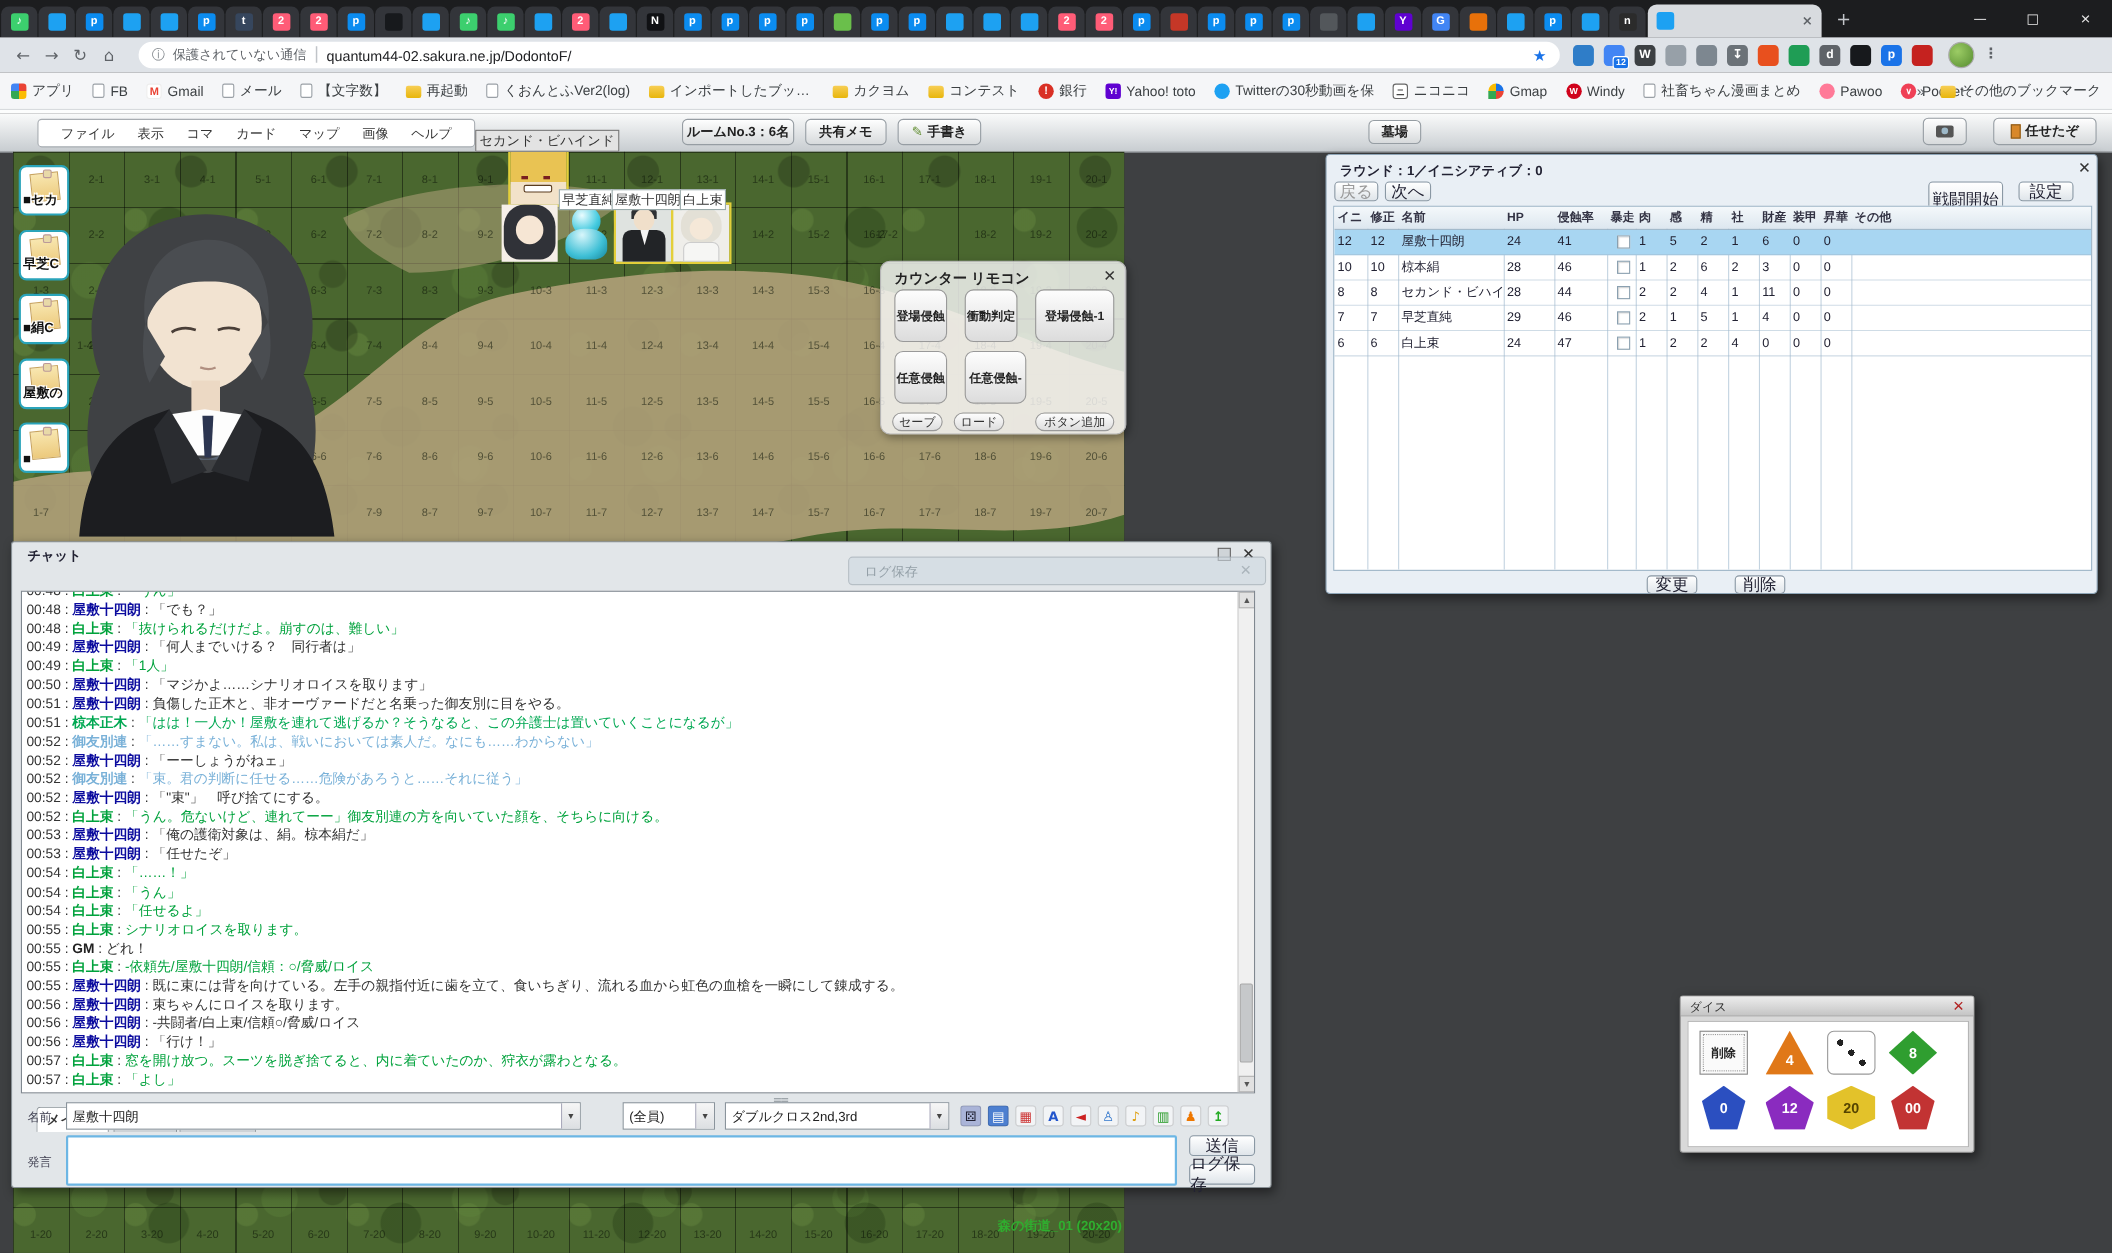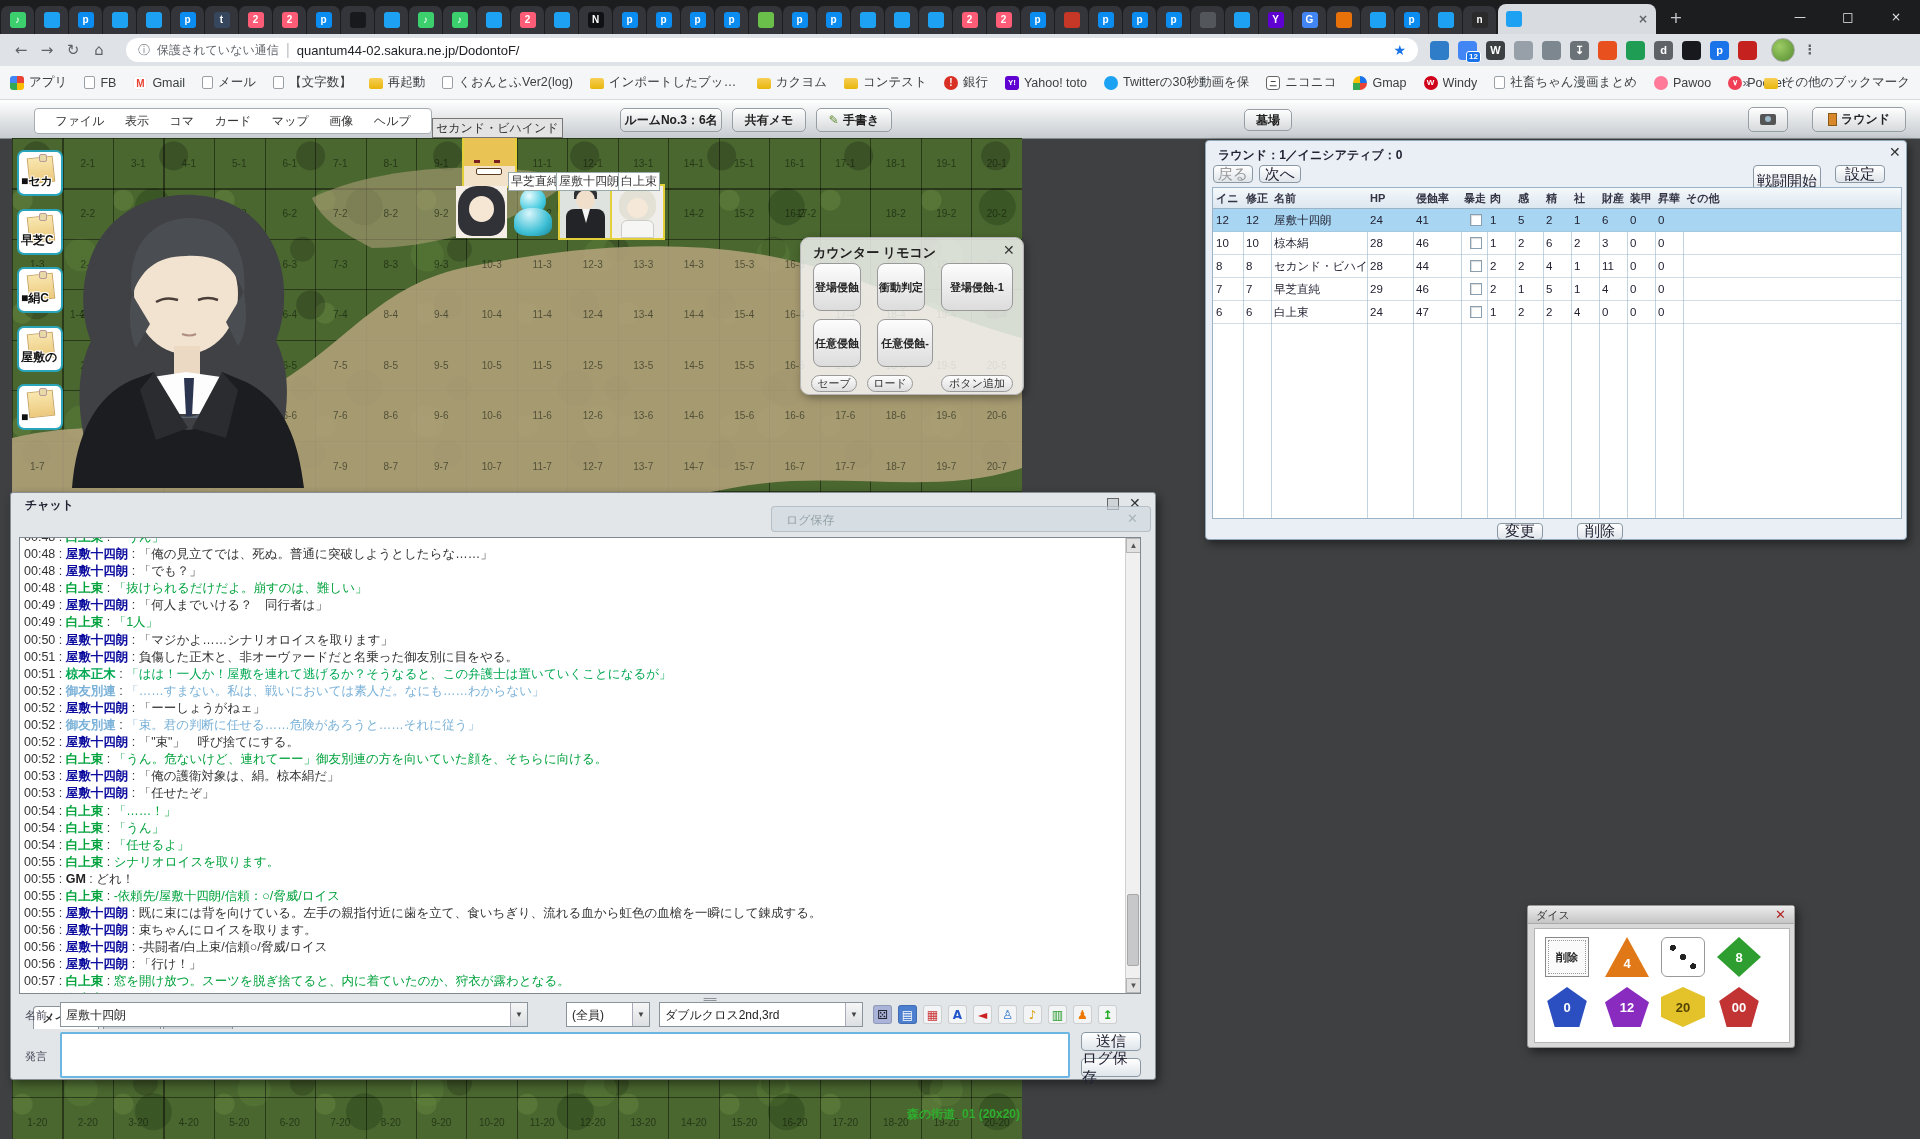--- a/index.html
+++ b/index.html
@@ -450,21 +450,21 @@
       <span>手書き</span>
     </div>
     <div class="abs btn3d" style="left:1244px;top:6px;width:48px;height:22px;">墓場</div>
     <div class="abs btn3d" style="left:1748px;top:4px;width:40px;height:25px;">
       <span style="display:inline-block;width:16px;height:11px;background:#555;border-radius:2px;position:relative;">
           <span style="position:absolute;left:5px;top:2px;width:6px;height:6px;background:#9db8c8;border-radius:50%;"></span>
         </span>
     </div>
     <div class="abs btn3d" style="left:1812px;top:4px;width:94px;height:25px;">
       <span style="display:inline-block;width:9px;height:13px;background:#d8882a;border:1px solid #8a5a1a;"></span>
-      <span>ラウンド</span>
+      <span>任せたぞ</span>
     </div>
   </div>
 
   <div id="map" class="abs">
     <svg id="dirt" width="1010" height="1010" viewBox="0 0 1010 1010">
       <path d="M0,300 C80,280 160,300 240,260 C330,215 360,150 450,130 C540,112 640,100 740,115 C840,130 930,180 1010,200 L1010,330 C920,360 820,330 720,350 C620,372 520,350 420,380 C320,408 200,380 100,400 C60,408 20,400 0,390 Z" fill="#b3a27b" opacity="0.88"></path>
       <path d="M300,60 C360,30 470,20 560,40 C520,80 430,110 360,110 C330,95 308,80 300,60 Z" fill="#b3a27b" opacity="0.55"></path>
       <path d="M0,430 C60,420 130,440 180,475 C140,505 70,515 0,505 Z" fill="#a79ا770" opacity="0"></path>
     </svg>
     <div id="maplabels">
@@ -1106,21 +1106,20 @@
     <span class="abs" style="left:1096px;top:5px;width:12px;height:12px;border:1px solid #666;background:#cfd4d8;"></span>
     <span class="abs closex" style="left:1118px;top:3px;">✕</span>
     <div id="chattabs">
         <div class="chattab on" style="left: 22px; top: 513px; width: 66px; height: 23px;">メイン/0</div>
         <div class="chattab" style="left: 92px; top: 516px; width: 58px; height: 20px;">雑談/0</div>
         <div class="chattab" style="left: 152px; top: 516px; width: 70px; height: 20px;">見学用/0</div>
       </div>
     <div id="chatlogbox">
       <div id="chatlog">
           <div class="cline" style="margin-top: -9px;"><span class="ct">00:48 : </span><span class="cn" style="color: rgb(0, 162, 60);">白上束</span><span class="ct"> : </span><span class="cm" style="color: rgb(0, 162, 60);">「うん」</span></div>
-          <div class="cline"><span class="ct">00:48 : </span><span class="cn" style="color: rgb(11, 11, 158);">屋敷十四朗</span><span class="ct"> : </span><span class="cm" style="color: rgb(51, 51, 51);">「俺の見立てでは、死ぬ。普通に突破しようとしたらな……」</span></div>
           <div class="cline"><span class="ct">00:48 : </span><span class="cn" style="color: rgb(11, 11, 158);">屋敷十四朗</span><span class="ct"> : </span><span class="cm" style="color: rgb(51, 51, 51);">「でも？」</span></div>
           <div class="cline"><span class="ct">00:48 : </span><span class="cn" style="color: rgb(0, 162, 60);">白上束</span><span class="ct"> : </span><span class="cm" style="color: rgb(0, 162, 60);">「抜けられるだけだよ。崩すのは、難しい」</span></div>
           <div class="cline"><span class="ct">00:49 : </span><span class="cn" style="color: rgb(11, 11, 158);">屋敷十四朗</span><span class="ct"> : </span><span class="cm" style="color: rgb(51, 51, 51);">「何人までいける？　同行者は」</span></div>
           <div class="cline"><span class="ct">00:49 : </span><span class="cn" style="color: rgb(0, 162, 60);">白上束</span><span class="ct"> : </span><span class="cm" style="color: rgb(0, 162, 60);">「1人」</span></div>
           <div class="cline"><span class="ct">00:50 : </span><span class="cn" style="color: rgb(11, 11, 158);">屋敷十四朗</span><span class="ct"> : </span><span class="cm" style="color: rgb(51, 51, 51);">「マジかよ……シナリオロイスを取ります」</span></div>
           <div class="cline"><span class="ct">00:51 : </span><span class="cn" style="color: rgb(11, 11, 158);">屋敷十四朗</span><span class="ct"> : </span><span class="cm" style="color: rgb(51, 51, 51);">負傷した正木と、非オーヴァードだと名乗った御友別に目をやる。</span></div>
           <div class="cline"><span class="ct">00:51 : </span><span class="cn" style="color: rgb(0, 168, 82);">椋本正木</span><span class="ct"> : </span><span class="cm" style="color: rgb(0, 168, 82);">「はは！一人か！屋敷を連れて逃げるか？そうなると、この弁護士は置いていくことになるが」</span></div>
           <div class="cline"><span class="ct">00:52 : </span><span class="cn" style="color: rgb(121, 177, 216);">御友別連</span><span class="ct"> : </span><span class="cm" style="color: rgb(121, 177, 216);">「……すまない。私は、戦いにおいては素人だ。なにも……わからない」</span></div>
           <div class="cline"><span class="ct">00:52 : </span><span class="cn" style="color: rgb(11, 11, 158);">屋敷十四朗</span><span class="ct"> : </span><span class="cm" style="color: rgb(51, 51, 51);">「ーーしょうがねェ」</span></div>
           <div class="cline"><span class="ct">00:52 : </span><span class="cn" style="color: rgb(121, 177, 216);">御友別連</span><span class="ct"> : </span><span class="cm" style="color: rgb(121, 177, 216);">「束。君の判断に任せる……危険があろうと……それに従う」</span></div>

